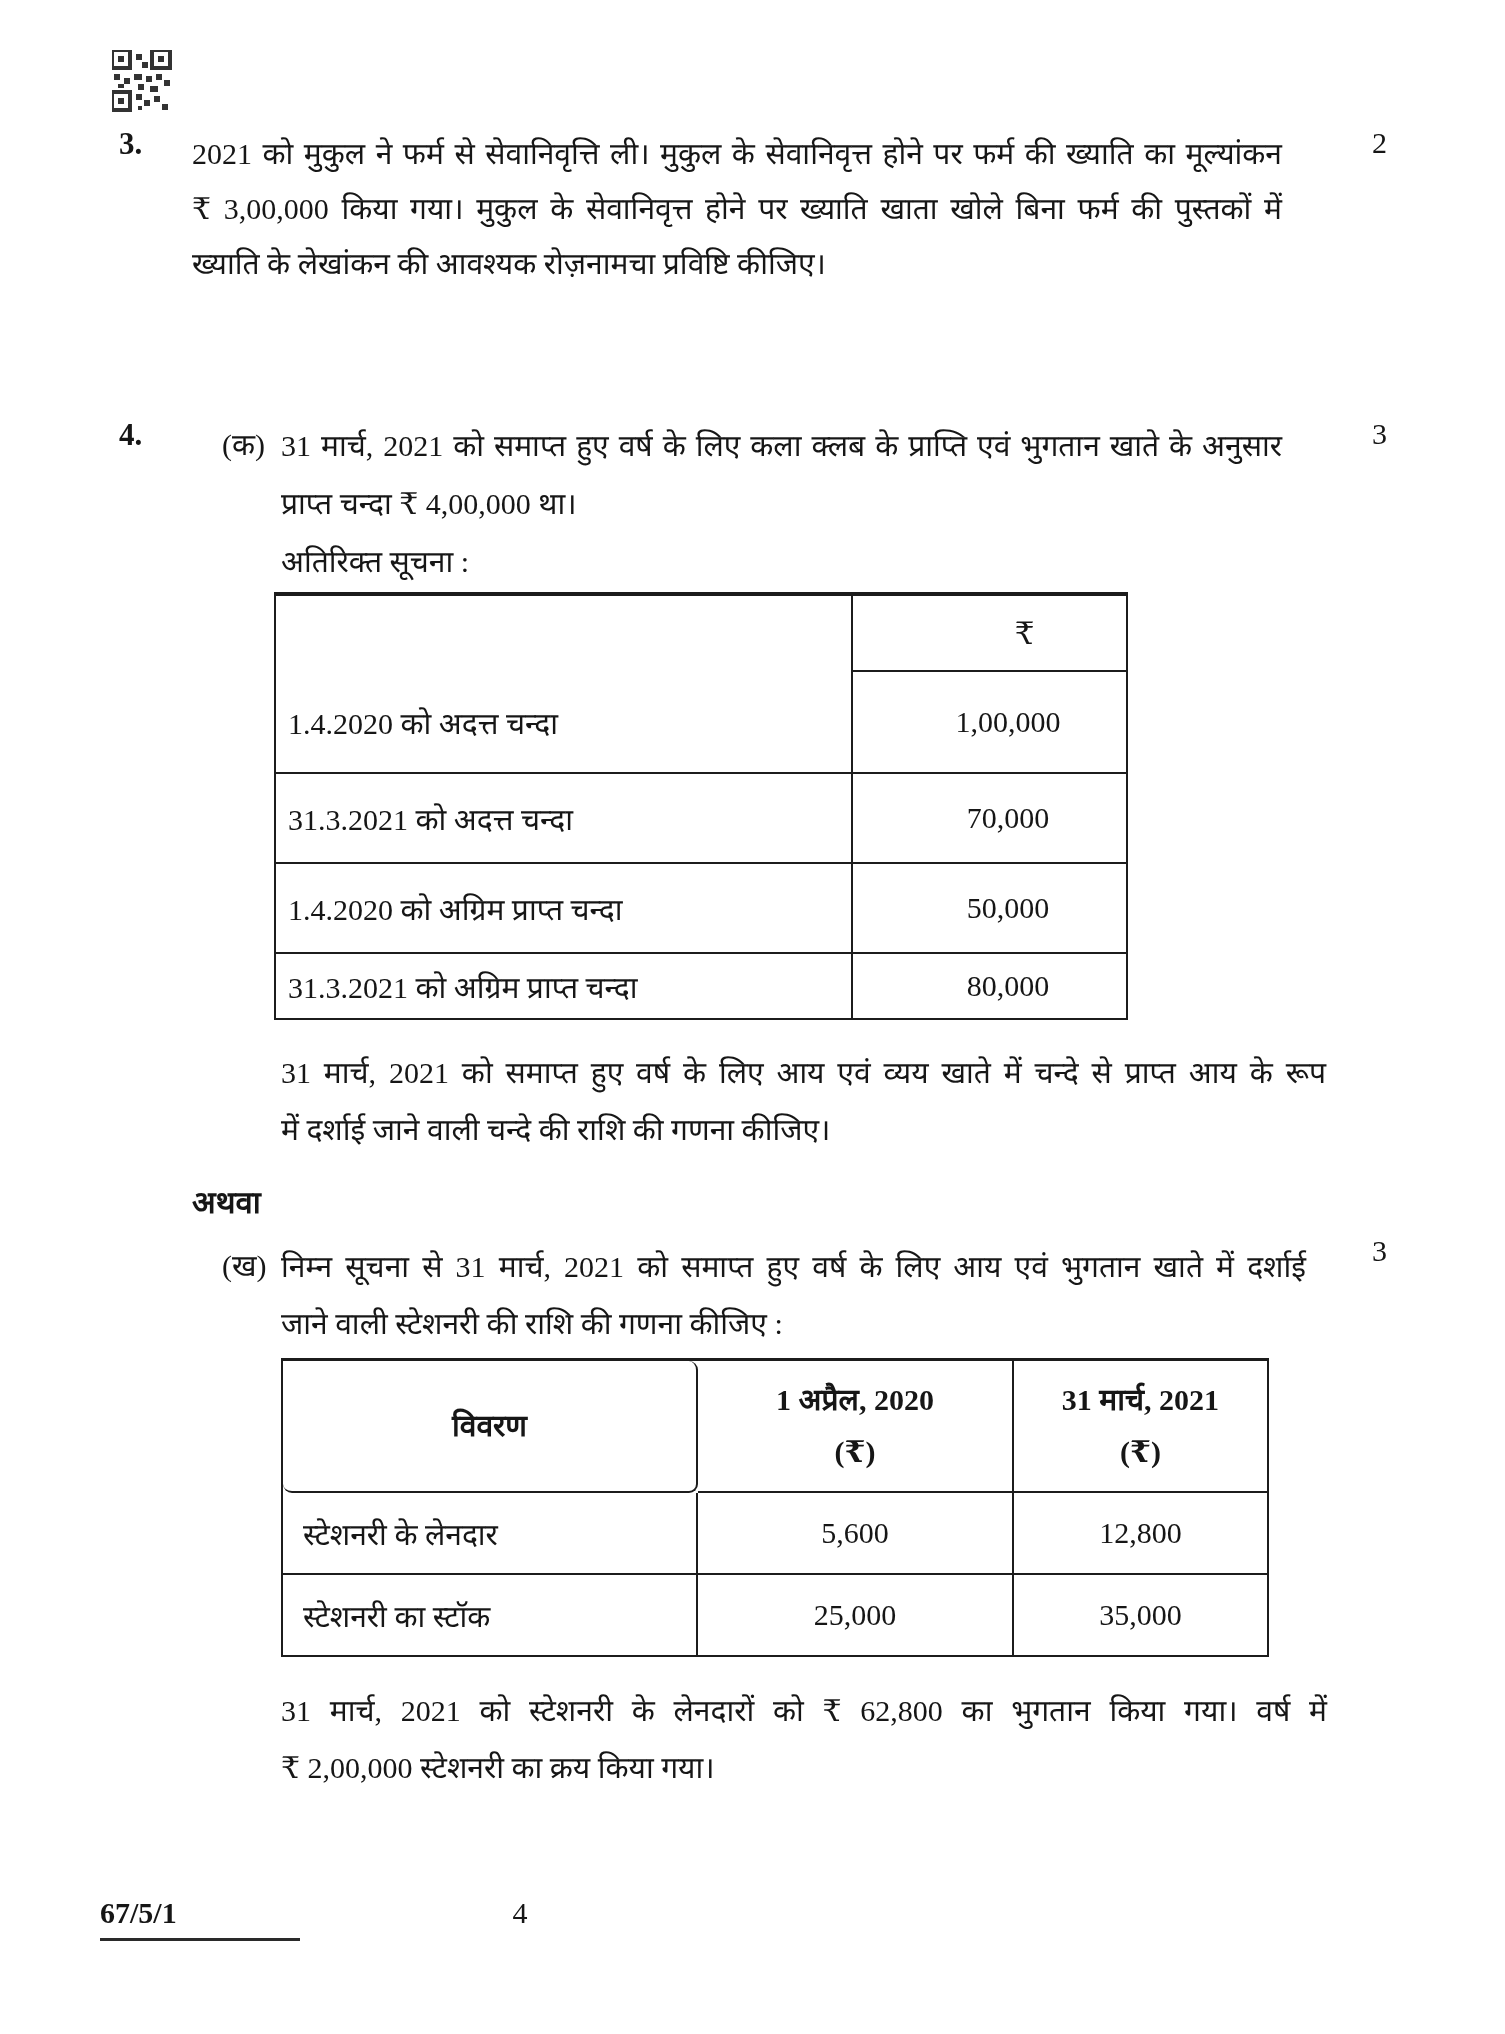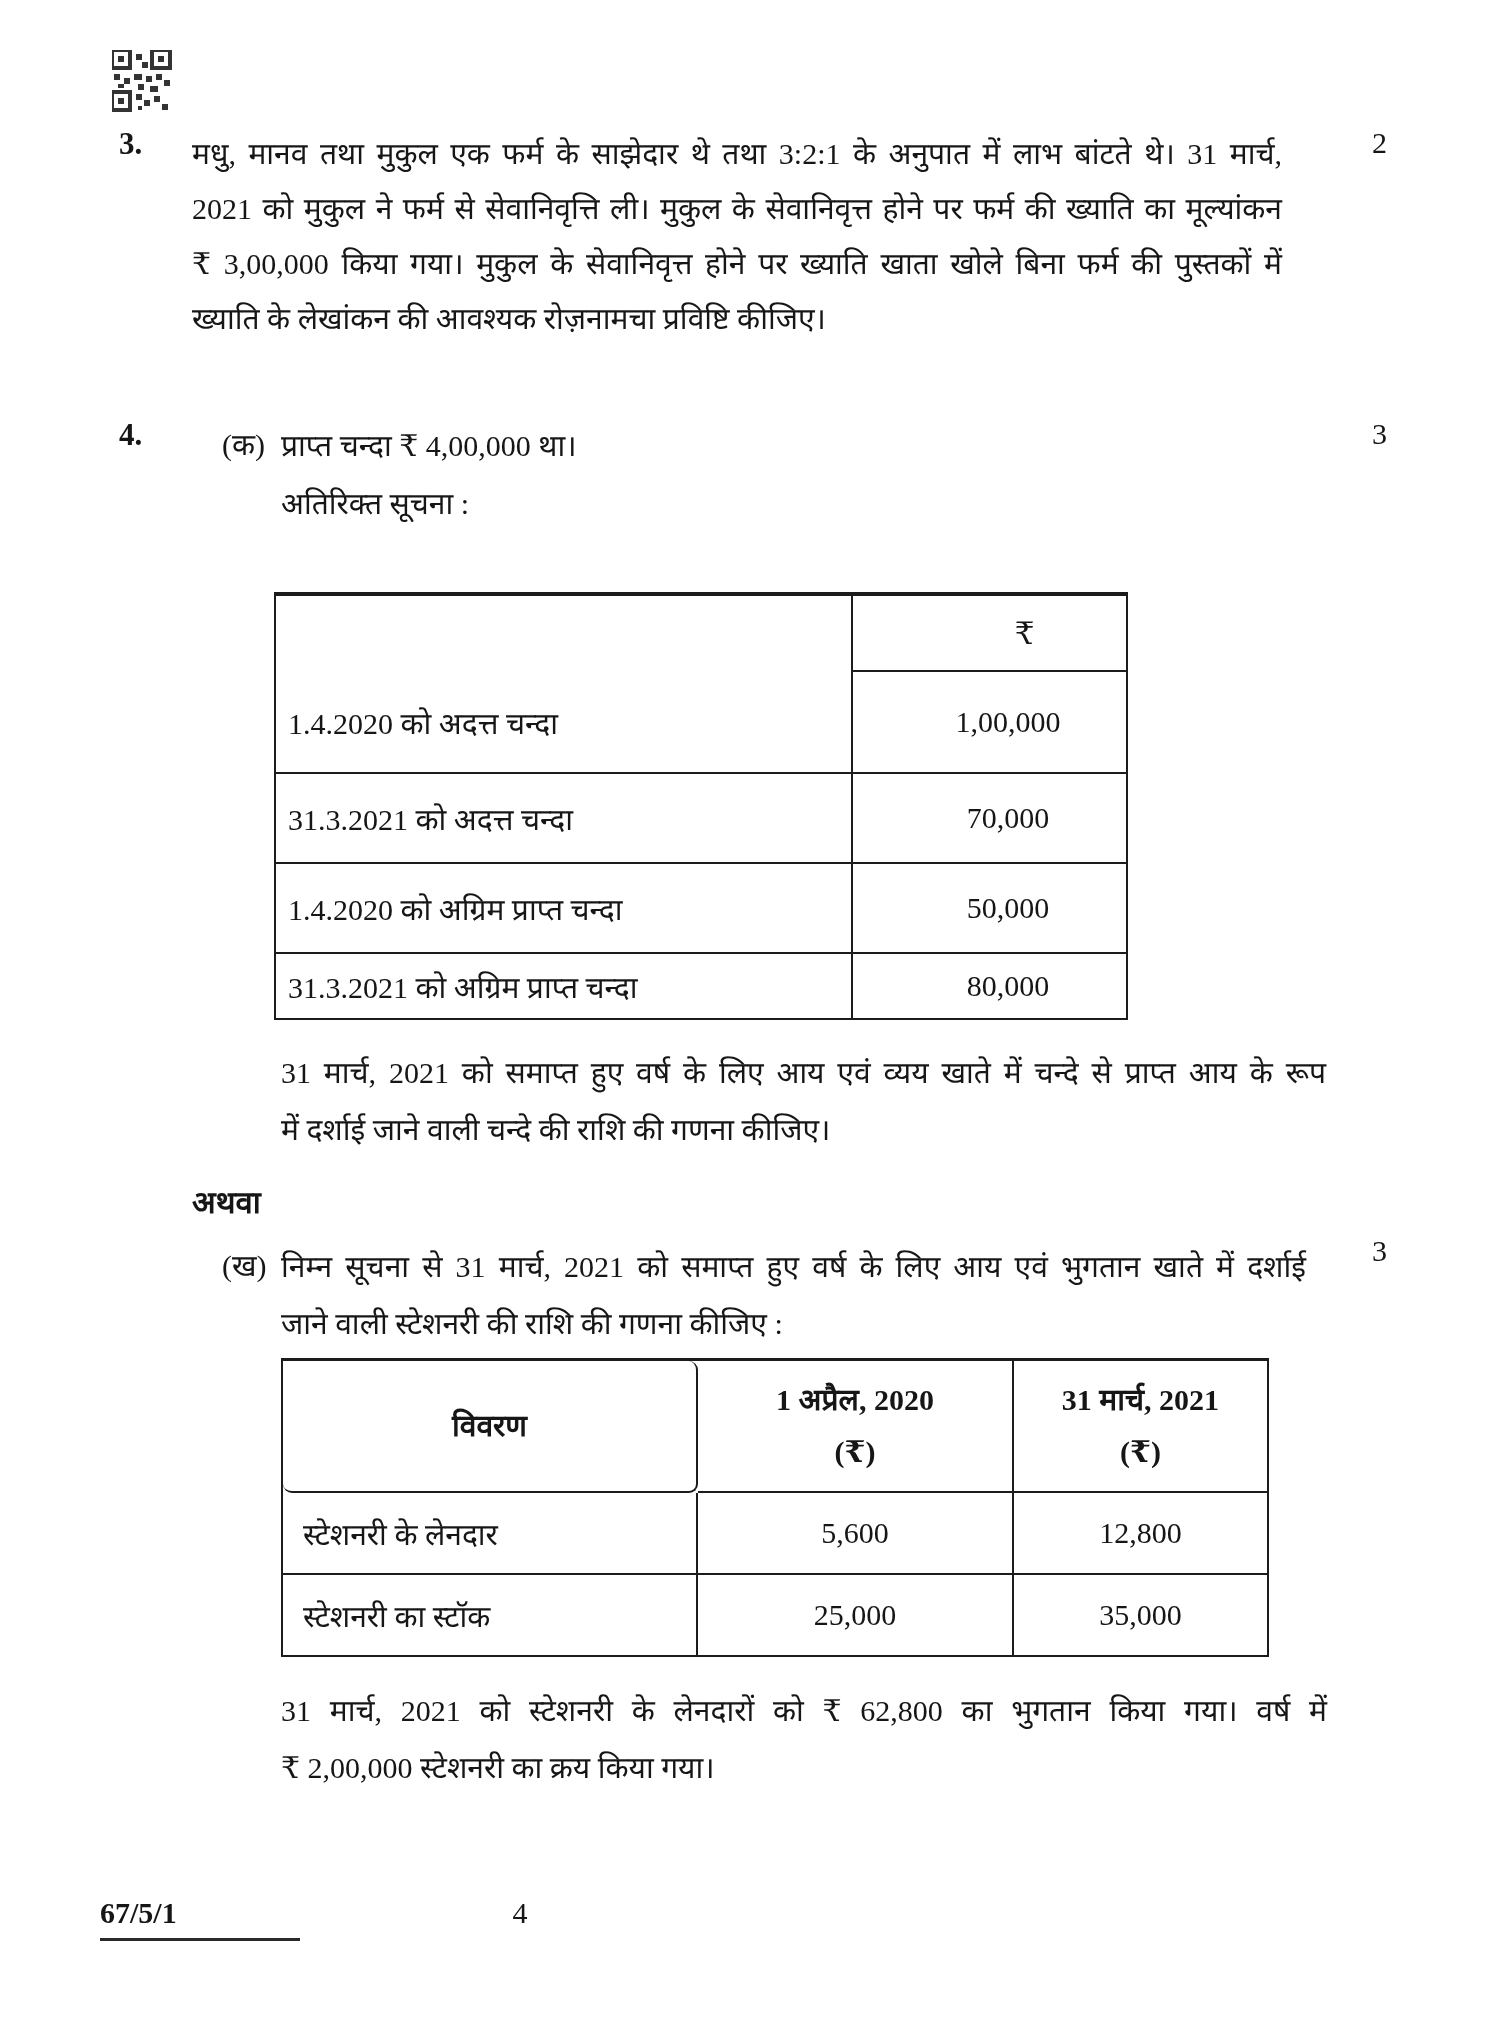--- a/index.html
+++ b/index.html
@@ -93,33 +93,33 @@
       <rect x="16" y="25" width="3" height="3"></rect>
         <rect x="21" y="23" width="3" height="3"></rect>
       <rect x="25" y="27" width="3" height="3"></rect>
         <rect x="13" y="28" width="2" height="2"></rect>
     </g>
   </svg>
 
   <div class="abs qnum" style="left:119px; top:126px;">3.</div>
 
   <div class="abs dev" style="left:192px; top:126px; width:1090px;">
-    <span class="jline">मधु, मानव तथा मुकुल एक फर्म के साझेदार थे तथा 3:2:1 के अनुपात में लाभ बांटते थे। 31 मार्च,</span>
     <span class="jline">2021 को मुकुल ने फर्म से सेवानिवृत्ति ली। मुकुल के सेवानिवृत्त होने पर फर्म की ख्याति का मूल्यांकन</span>
     <span class="jline">₹ 3,00,000 किया गया। मुकुल के सेवानिवृत्त होने पर ख्याति खाता खोले बिना फर्म की पुस्तकों में</span>
     <span class="lline">ख्याति के लेखांकन की आवश्यक रोज़नामचा प्रविष्टि कीजिए।</span>
   </div>
 
   <div class="abs marks" style="left:1372px; top:126px;">2</div>
 
   <div class="abs qnum" style="left:119px; top:417px;">4.</div>
 
   <div class="abs dev" style="left:222px; top:417px;">(क)</div>
 
   <div class="abs dev" style="left:281px; top:417px; width:1001px; line-height:58px;">
+    <span class="jline">31 मार्च, 2021 को समाप्त हुए वर्ष के लिए कला क्लब के प्राप्ति एवं भुगतान खाते के अनुसार</span>
     <span class="lline">प्राप्त चन्दा ₹ 4,00,000 था।</span>
     <span class="lline">अतिरिक्त सूचना :</span>
   </div>
 
   <div class="abs marks" style="left:1372px; top:417px;">3</div>
 
   <table class="t1 abs" style="left:274px; top:592px; width:854px;">
     <colgroup>
         <col style="width:577px">
         <col>

